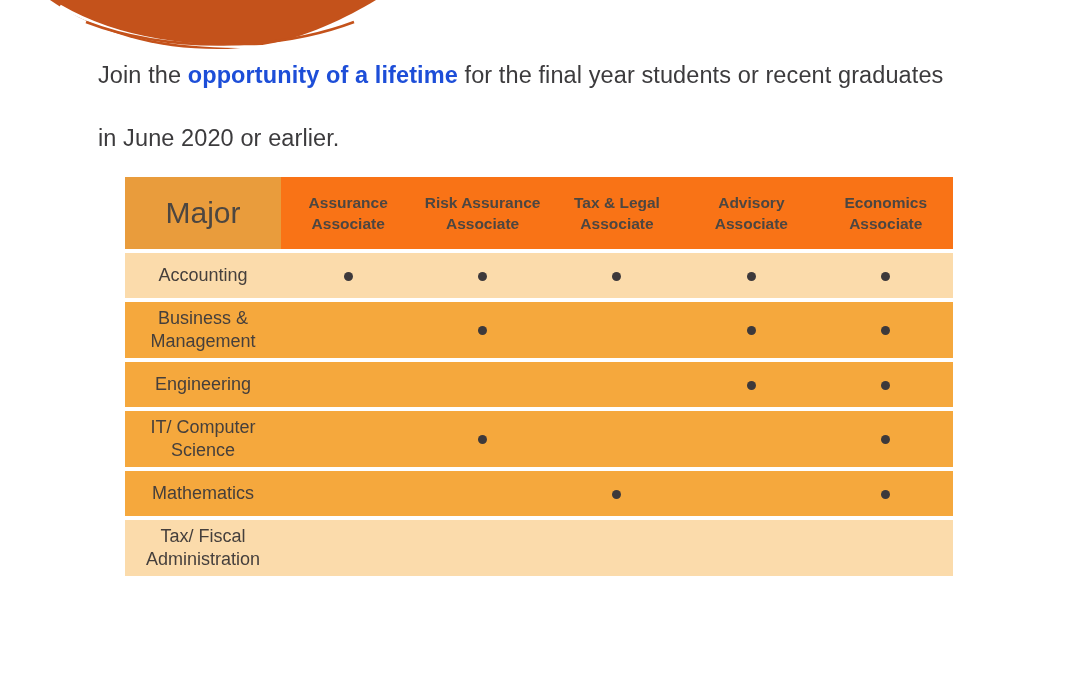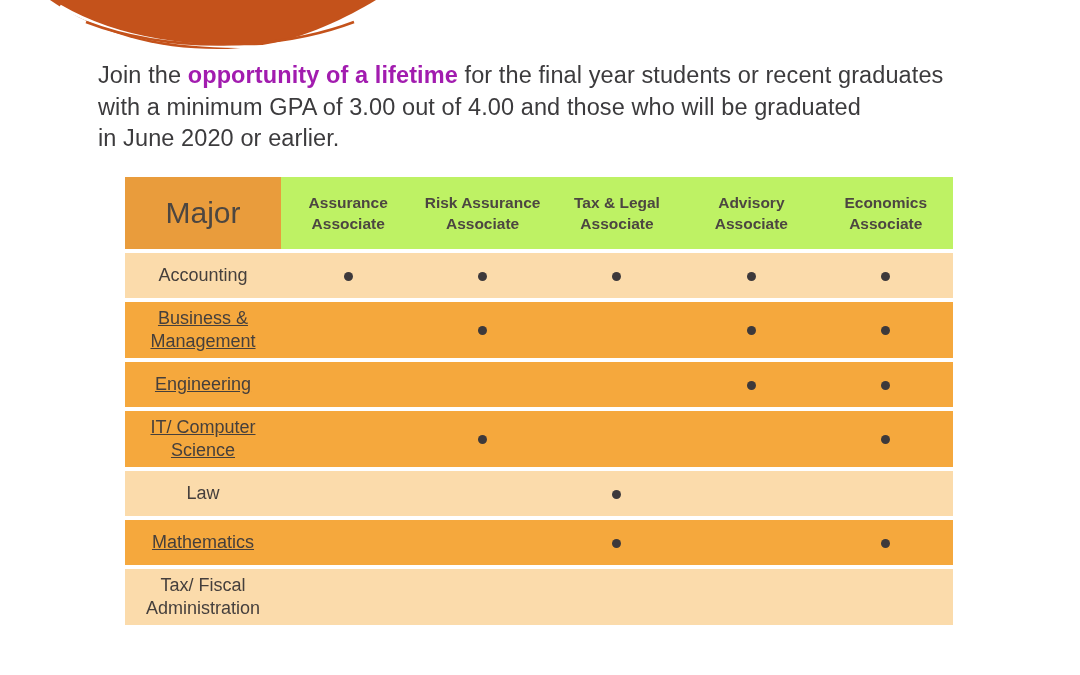--- a/index.html
+++ b/index.html
@@ -11,43 +11,43 @@
     font-family:"Liberation Sans",sans-serif;
   }
   .swoosh{position:absolute;left:0;top:0;}
   .intro{
     position:absolute;left:98px;top:60px;
     margin:0;
     font-size:23.5px;line-height:31.5px;
     color:#3C3B3D;
     letter-spacing:0.1px;
   }
-  .intro .accent{color:#a21caf;font-weight:bold;}
+  .intro .accent{color:#1d4ed8;font-weight:bold;}
   .majors{
     position:absolute;left:125px;top:173px;
     width:828px;
     border-collapse:separate;
     border-spacing:0 4px;
     table-layout:fixed;
   }
   .majors col.c-major{width:156px;}
   th.major-th{
     background:#E99C3C;
     font-size:30px;font-weight:normal;color:#4C4641;
     height:70px;text-align:center;vertical-align:middle;
   }
   th.col-th{
-    background:#bef264;
+    background:#f97316;
     font-size:15.5px;font-weight:bold;color:#4C4641;
     line-height:21px;text-align:center;vertical-align:middle;
     padding:0 8px;
   }
   tbody td{height:35px;vertical-align:middle;text-align:center;}
   tr.light td{background:#FBDBAB;}
-  tr.dark td{background:#F5A83D;text-decoration:underline;}
+  tr.dark td{background:#F5A83D;}
   td.label-td{
     font-size:18px;color:#453F3C;line-height:23px;
     padding:5px 12px;
   }
   .dot{
     width:9px;height:9px;border-radius:50%;
     background:#3D393B;display:inline-block;vertical-align:middle;
   }
 </style>
 </head>
@@ -56,21 +56,21 @@
 <div class="page">
 
   <svg class="swoosh" width="400" height="58" viewBox="0 0 400 58" aria-hidden="true">
     <path d="M50,0 C100,34 155,49 218,49 C288,49 342,20 376,0 Z" fill="#C4521B"></path>
     <path d="M60,6 C115,38 185,52 310,45" fill="none" stroke="#ffffff" stroke-width="3"></path>
     <path d="M86,22 C170,54 280,50 354,22" fill="none" stroke="#C4521B" stroke-width="2.5"></path>
   </svg>
 
   <p class="intro">
     <span>Join the </span><span class="accent">opportunity of a lifetime</span><span> for the final year students or recent graduates</span><br>
-    <span>with a minimum GPA of 3.00 out of 4.00 and those who will be graduated</span><br>
+    <br>
     <span>in June 2020 or earlier.</span>
   </p>
 
   <table class="majors">
     <colgroup>
       <col class="c-major">
       <col>
         <col>
         <col>
         <col>
@@ -112,28 +112,20 @@
           <td><span class="dot"></span></td>
         </tr>
         <tr class="dark">
           <td class="label-td">IT/ Computer Science</td>
           <td></td>
           <td><span class="dot"></span></td>
           <td></td>
           <td></td>
           <td><span class="dot"></span></td>
         </tr>
-        <tr class="light">
-          <td class="label-td">Law</td>
-          <td></td>
-          <td></td>
-          <td><span class="dot"></span></td>
-          <td></td>
-          <td></td>
-        </tr>
         <tr class="dark">
           <td class="label-td">Mathematics</td>
           <td></td>
           <td></td>
           <td><span class="dot"></span></td>
           <td></td>
           <td><span class="dot"></span></td>
         </tr>
         <tr class="light">
           <td class="label-td">Tax/ Fiscal Administration</td>

